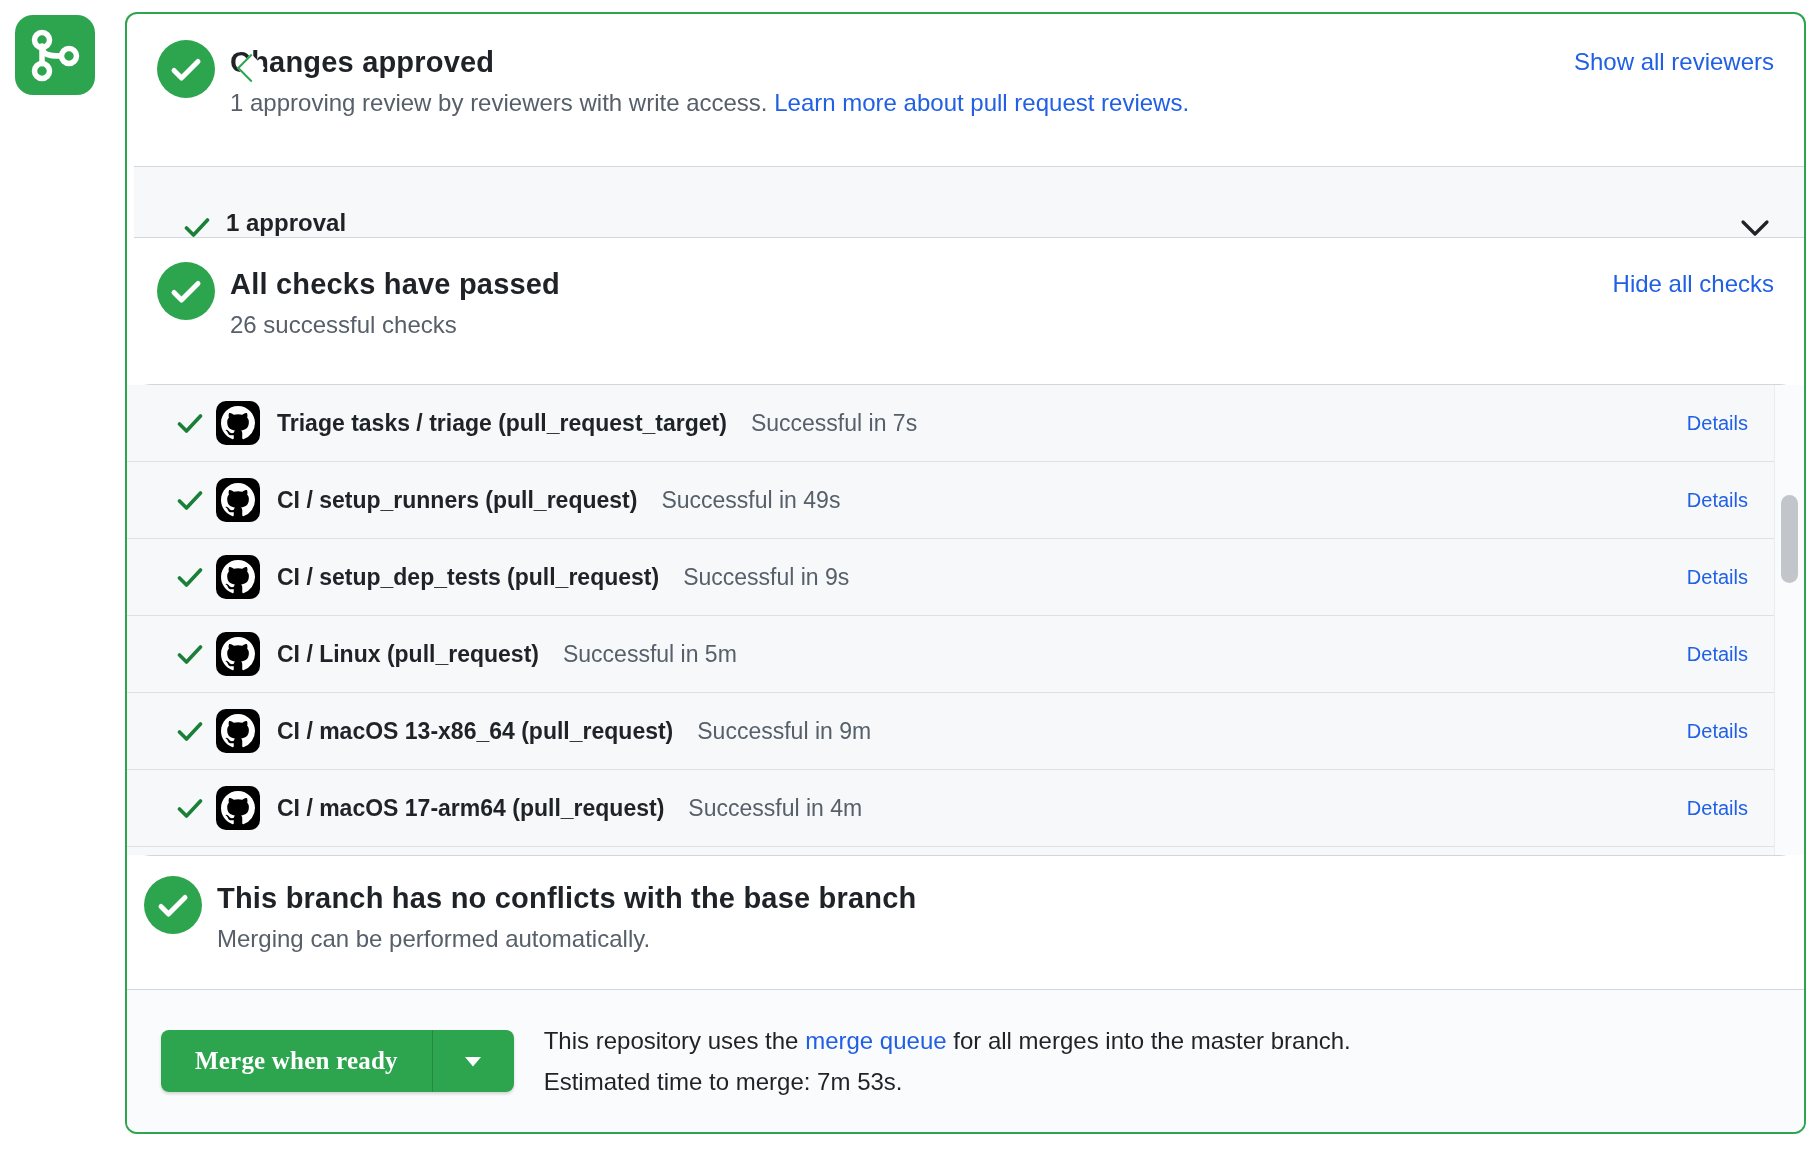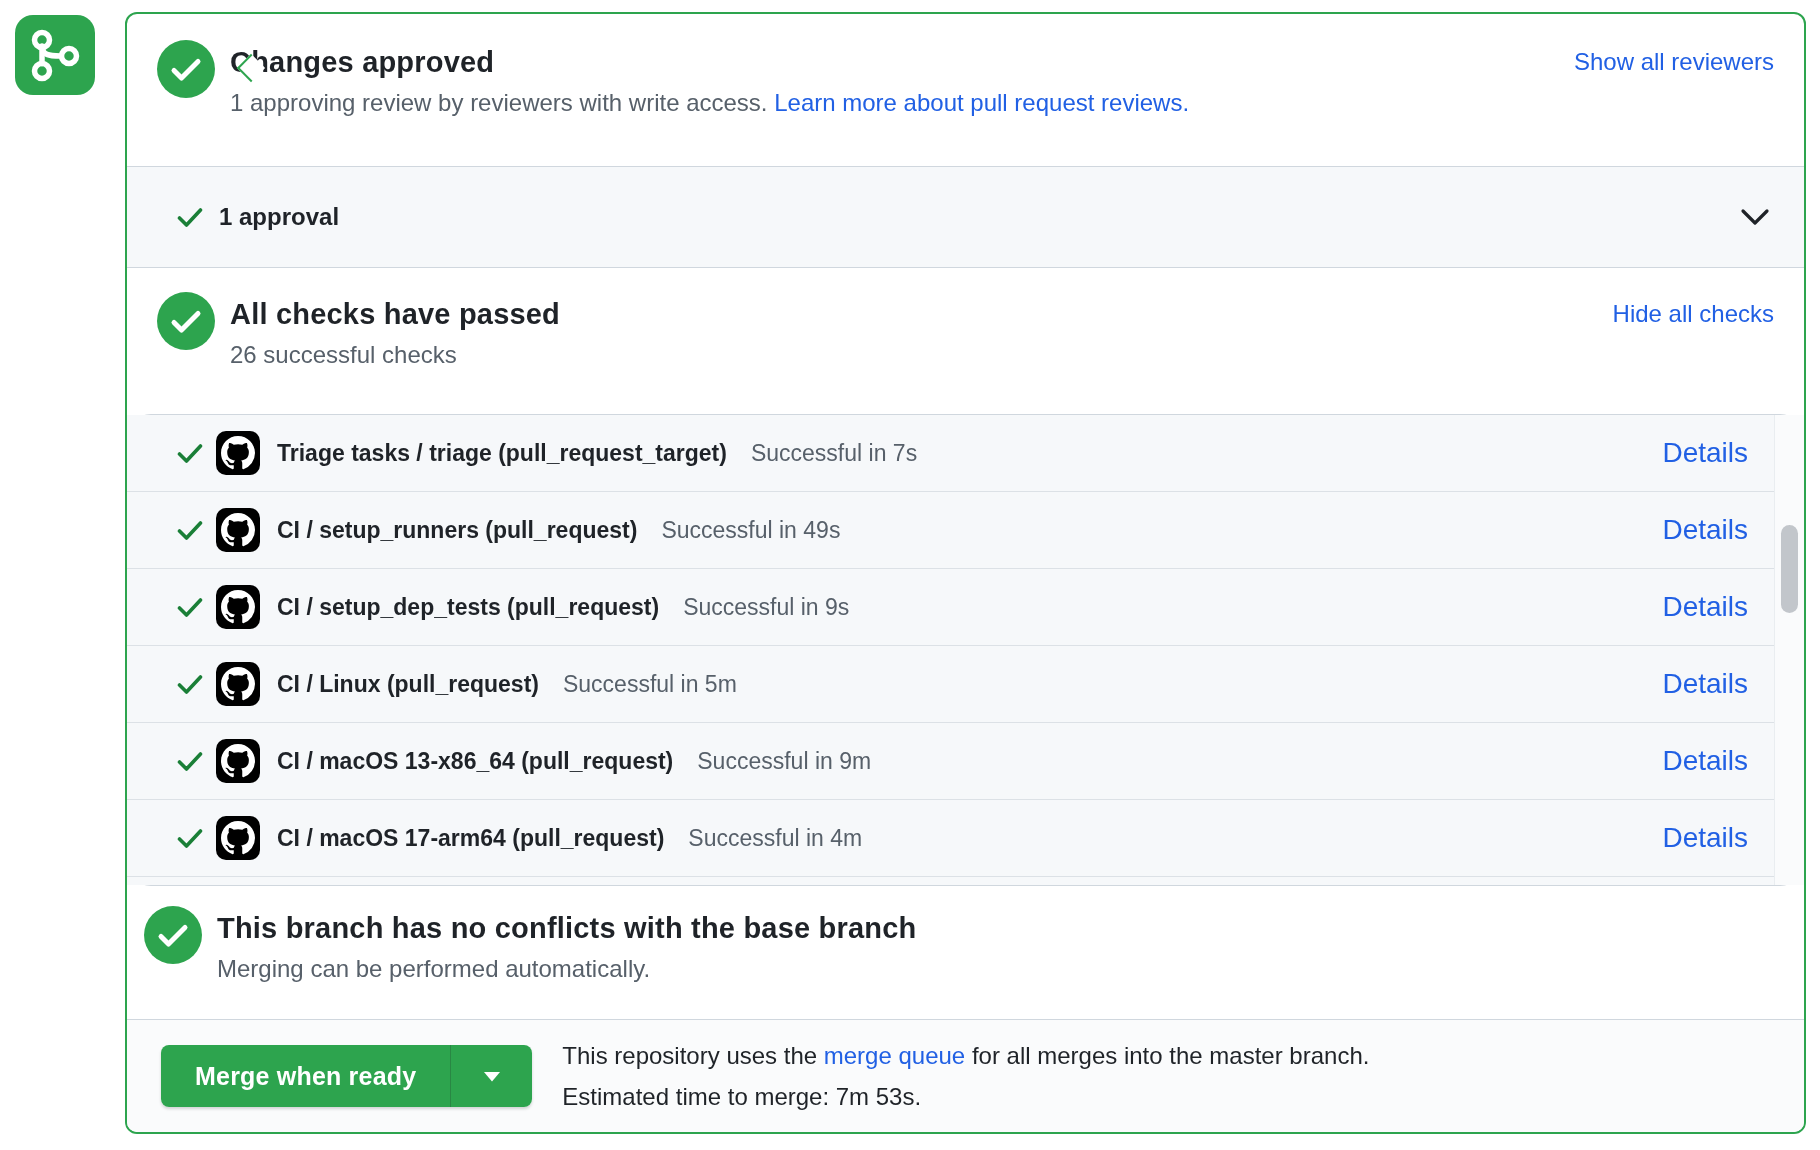--- a/index.html
+++ b/index.html
@@ -50,43 +50,43 @@
   .section .sec-text{margin-left:15px;}
   .sec-title{font-size:29px;font-weight:700;margin:6px 0 10px 0;color:var(--text-primary);letter-spacing:0.2px;}
   .sec-sub{font-size:24px;color:var(--text-muted);margin:0;}
   .side-link{margin-left:auto;font-size:24px;margin-top:8px;white-space:nowrap;}
 
   .review-section{height:152px;padding:26px 30px 0 30px;}
   .checks-header{height:146px;padding:24px 30px 0 30px;}
   .conflicts-section{height:133px;padding:20px 30px 0 17px;}
 
   .approval-row{
-    height:102px;background:var(--row-bg);
+    height:72px;background:var(--row-bg);
     border-top:1px solid var(--border-gray);border-bottom:1px solid var(--border-gray);
-    display:flex;align-items:center;padding:0 34px 0 50px;cursor:pointer;
+    display:flex;align-items:flex-end;padding:0 34px 0 50px;cursor:pointer;margin-left:7px;
   }
   .approval-label{font-size:24px;font-weight:700;margin-left:16px;color:var(--text-primary);}
   .approval-row .chev{margin-left:auto;}
 
   .checks-list{
     position:relative;height:472px;border-top:1px solid var(--border-gray);
     border-bottom:1px solid var(--border-gray);background:var(--row-bg);border-radius:24px;
   }
   .rows-area{margin-right:30px;height:100%;overflow:hidden;}
   .check-row{
     height:77px;display:flex;align-items:center;padding:0 26px 0 50px;
     background:var(--row-bg);border-bottom:1px solid var(--row-border);
   }
   .check-row .avatar{
     width:44px;height:44px;border-radius:10px;background:var(--avatar-black);
     display:flex;align-items:center;justify-content:center;margin-left:13px;flex:none;
   }
   .check-name{font-size:23px;font-weight:700;margin-left:17px;color:var(--text-primary);white-space:nowrap;}
   .check-status{font-size:23px;color:var(--text-muted);margin-left:24px;white-space:nowrap;}
-  .details-link{margin-left:auto;font-size:28px;}
+  .details-link{margin-left:auto;font-size:20px;}
   .check-row-sliver{height:9px;background:var(--row-bg);}
 
   .scroll-gutter{
     position:absolute;top:0;right:0;bottom:0;width:30px;
     background:var(--footer-bg);border-left:1px solid #e9edf0;
   }
   .scroll-thumb{
     position:absolute;top:110px;left:6px;width:17px;height:88px;
     border-radius:9px;background:var(--scrollbar-thumb);
   }
@@ -95,21 +95,21 @@
     flex:1;background:var(--footer-bg);border-top:1px solid var(--border-gray);
     display:flex;align-items:center;padding:0 30px 0 34px;
   }
   .btn-group{
     display:flex;height:62px;border-radius:8px;overflow:hidden;flex:none;
     box-shadow:0 2px 3px rgba(27,31,36,0.18);
   }
   .btn-main{
     background:var(--accent-green);color:#fff;border:none;height:62px;
     font-size:25px;font-weight:700;padding:0 34px;cursor:pointer;
-    font-family:Liberation Sans, sans-serif;letter-spacing:0.2px;
+    font-family:Liberation Serif, serif;letter-spacing:0.2px;
   }
   .btn-caret{
     background:var(--accent-green);border:none;width:82px;height:62px;cursor:pointer;
     border-left:1px solid rgba(27,31,36,0.22);
     display:flex;align-items:center;justify-content:center;
   }
   .footer-text{margin-left:26px;font-size:24px;line-height:37px;color:var(--text-primary);}
   .footer-text p{margin:4px;}
 </style>
 </head>

